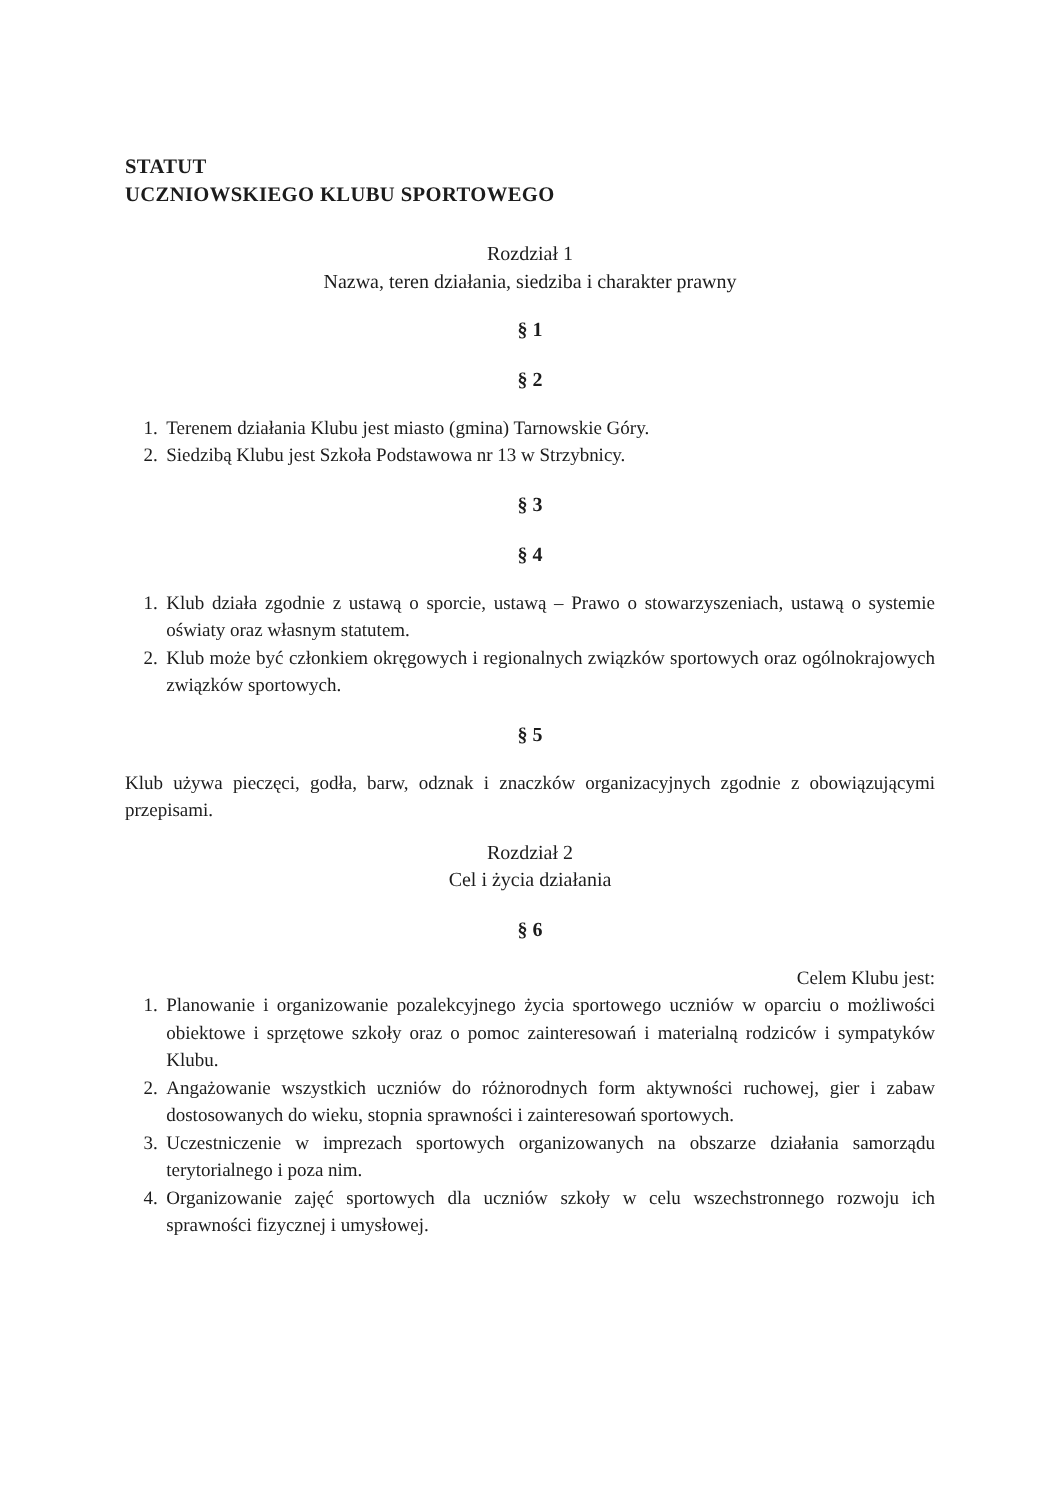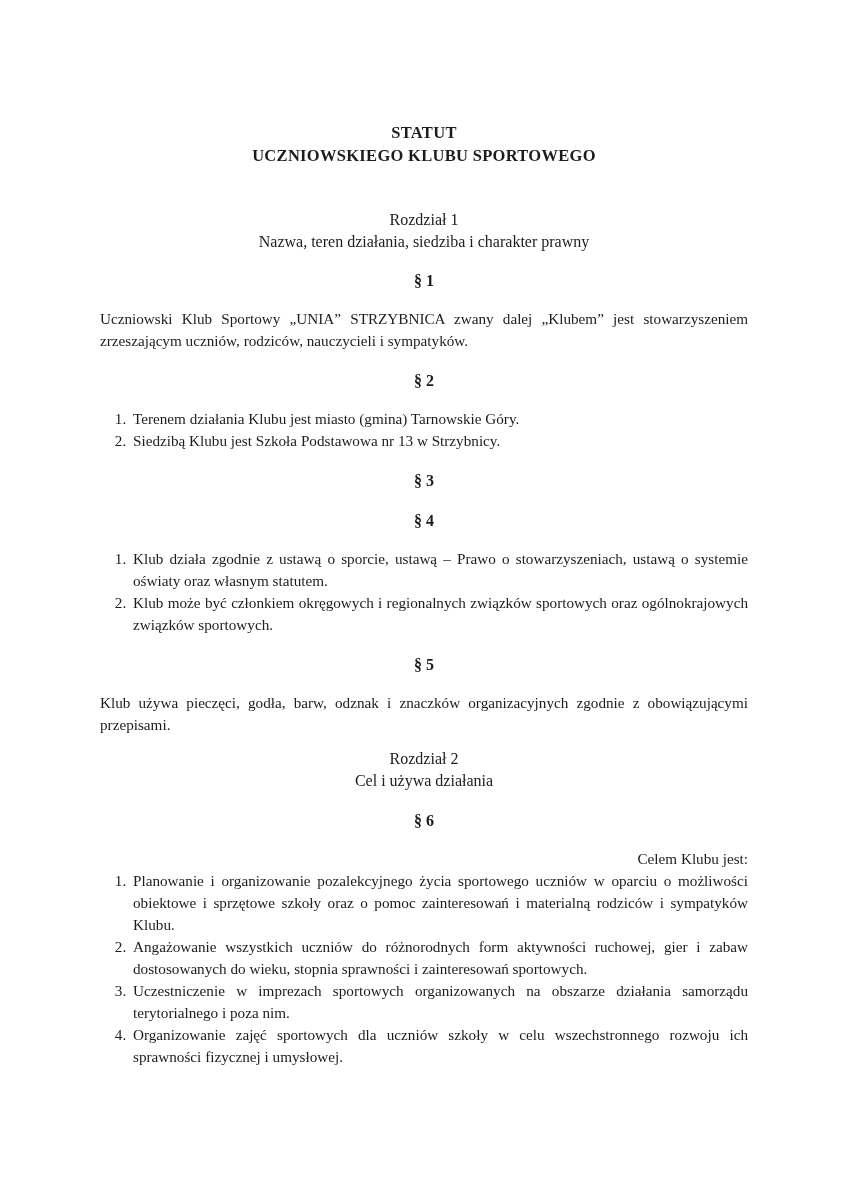--- a/index.html
+++ b/index.html
@@ -13,26 +13,26 @@
     color: #1c1c1c;
     overflow: hidden;
   }
   .page {
     width: 848px;
     height: 1200px;
     padding: 121px 100px 0 100px;
     background: #ffffff;
   }
   .doc-title {
-    text-align: center;
+    text-align: left;
     font-weight: bold;
     font-size: 16.5px;
     line-height: 23px;
     letter-spacing: 0.3px;
-    margin-bottom: 42px;
+    margin-bottom: 26px;
   }
   .chapter {
     text-align: center;
     font-weight: normal;
     font-size: 16px;
     line-height: 22px;
   }
   .chapter-2 {
     margin-top: 12px;
   }
@@ -77,42 +77,41 @@
     <div>STATUT</div>
     <div>UCZNIOWSKIEGO KLUBU SPORTOWEGO</div>
   </div>
 
   <div class="chapter">
     <div>Rozdział 1</div>
     <div>Nazwa, teren działania, siedziba i charakter prawny</div>
   </div>
 
   <div class="sec-label sec-label-first">§ 1</div>
-  <p class="body-par">Uczniowski Klub Sportowy „UNIA” STRZYBNICA zwany dalej „Klubem” jest stowarzyszeniem zrzeszającym uczniów, rodziców, nauczycieli i sympatyków.</p>
 
   <div class="sec-label">§ 2</div>
   <ol class="num-list">
     <li>Terenem działania Klubu jest miasto (gmina) Tarnowskie Góry.</li>
     <li>Siedzibą Klubu jest Szkoła Podstawowa nr 13 w Strzybnicy.</li>
   </ol>
 
   <div class="sec-label">§ 3</div>
 
   <div class="sec-label">§ 4</div>
   <ol class="num-list">
     <li>Klub działa zgodnie z ustawą o sporcie, ustawą – Prawo o stowarzyszeniach, ustawą o systemie oświaty oraz własnym statutem.</li>
     <li>Klub może być członkiem okręgowych i regionalnych związków sportowych oraz ogólnokrajowych związków sportowych.</li>
   </ol>
 
   <div class="sec-label">§ 5</div>
   <p class="body-par">Klub używa pieczęci, godła, barw, odznak i znaczków organizacyjnych zgodnie z obowiązującymi przepisami.</p>
 
   <div class="chapter chapter-2">
     <div>Rozdział 2</div>
-    <div>Cel i używa działania</div>
+    <div>Cel i życia działania</div>
   </div>
 
   <div class="sec-label">§ 6</div>
   <p class="intro-line">Celem Klubu jest:</p>
   <ol class="num-list">
     <li>Planowanie i organizowanie pozalekcyjnego życia sportowego uczniów w oparciu o możliwości obiektowe i sprzętowe szkoły oraz o pomoc zainteresowań i materialną rodziców i sympatyków Klubu.</li>
     <li>Angażowanie wszystkich uczniów do różnorodnych form aktywności ruchowej, gier i zabaw dostosowanych do wieku, stopnia sprawności i zainteresowań sportowych.</li>
     <li>Uczestniczenie w imprezach sportowych organizowanych na obszarze działania samorządu terytorialnego i poza nim.</li>
     <li>Organizowanie zajęć sportowych dla uczniów szkoły w celu wszechstronnego rozwoju ich sprawności fizycznej i umysłowej.</li>
   </ol>

